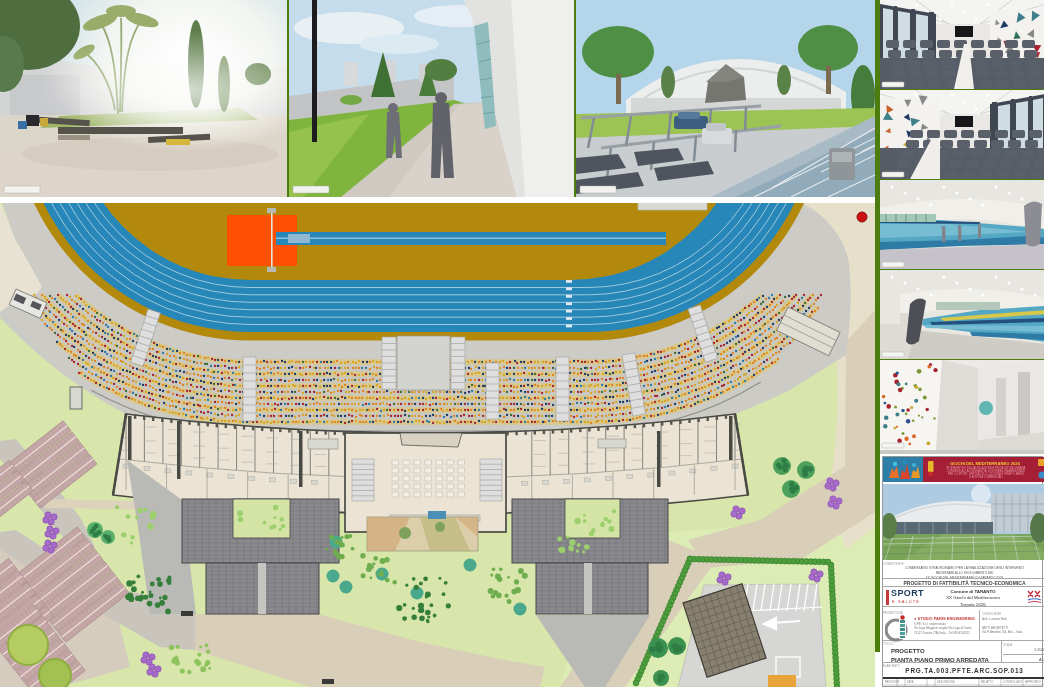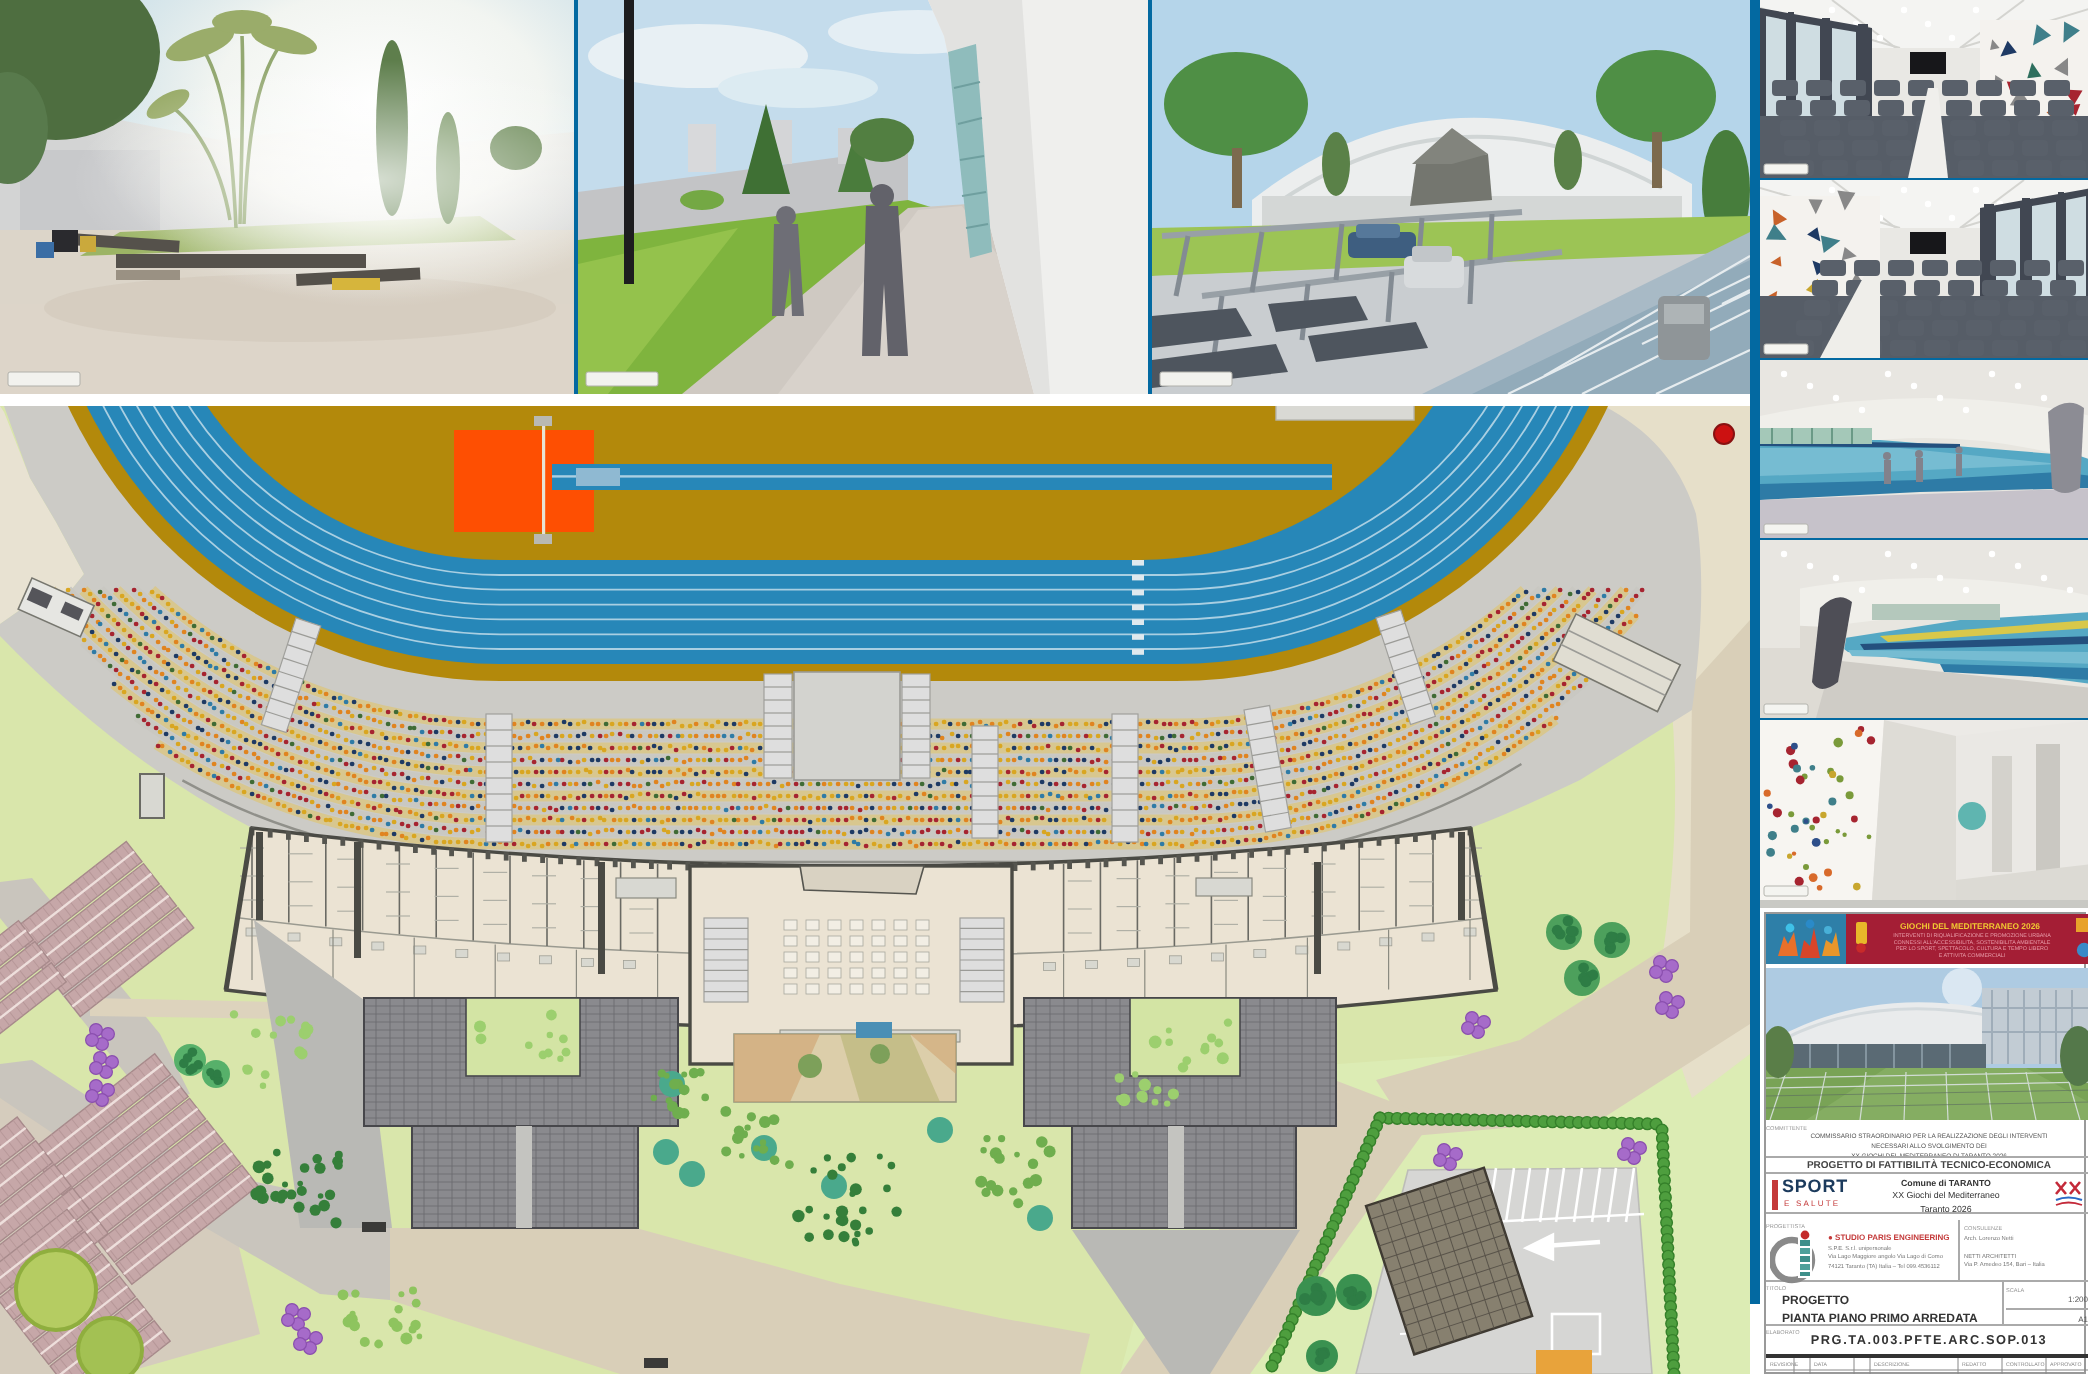--- a/index.html
+++ b/index.html
@@ -1,13 +1,13 @@
 <!DOCTYPE html>
 <html><head><meta charset="utf-8"><style>html,body{margin:0;padding:0;background:#ffffff;width:1044px;height:687px;overflow:hidden}*{box-sizing:border-box;font-family:'Liberation Sans',sans-serif}</style></head><body>
-<div style="position:relative;width:1044px;height:652px;background:#0369a1">
+<div style="position:relative;width:1044px;height:652px;background:#4d7c0f">
     <div style="position:absolute;left:0;top:0;width:287px;height:197px;overflow:hidden">
 <svg width="287" height="197" xmlns="http://www.w3.org/2000/svg">
 
 <defs>
 <radialGradient id="sun" cx="0.66" cy="0.26" r="0.52">
             <stop offset="0" stop-color="#ffffff"></stop>
             <stop offset="0.55" stop-color="#f8f8f2" stop-opacity="0.85"></stop>
             <stop offset="1" stop-color="#f0f2ec" stop-opacity="0"></stop>
           </radialGradient>
 <radialGradient id="sun2" cx="0.5" cy="0.5" r="0.5">

